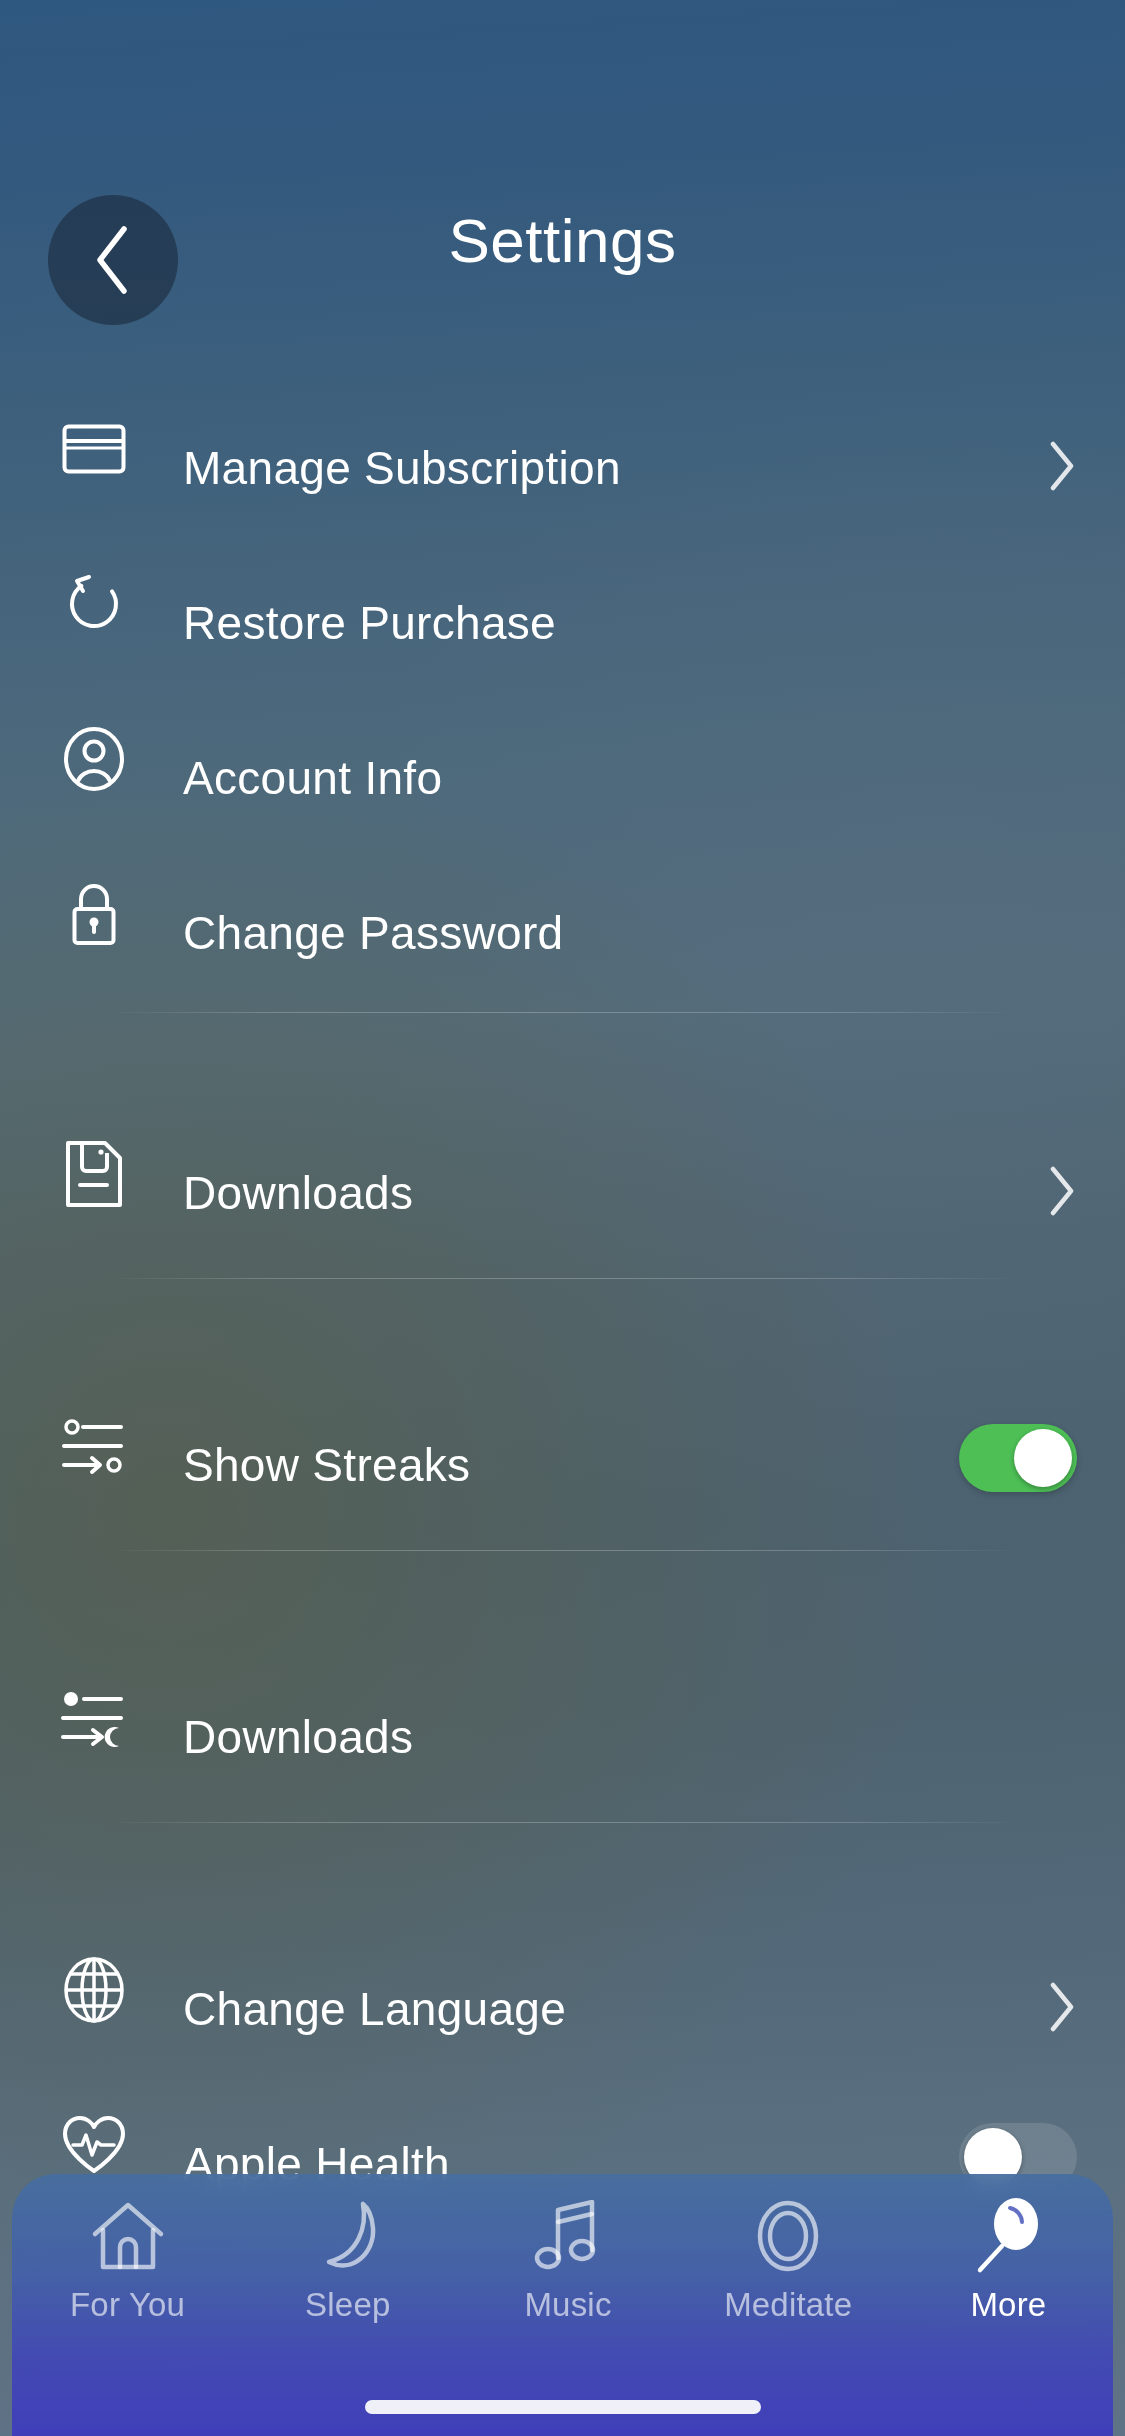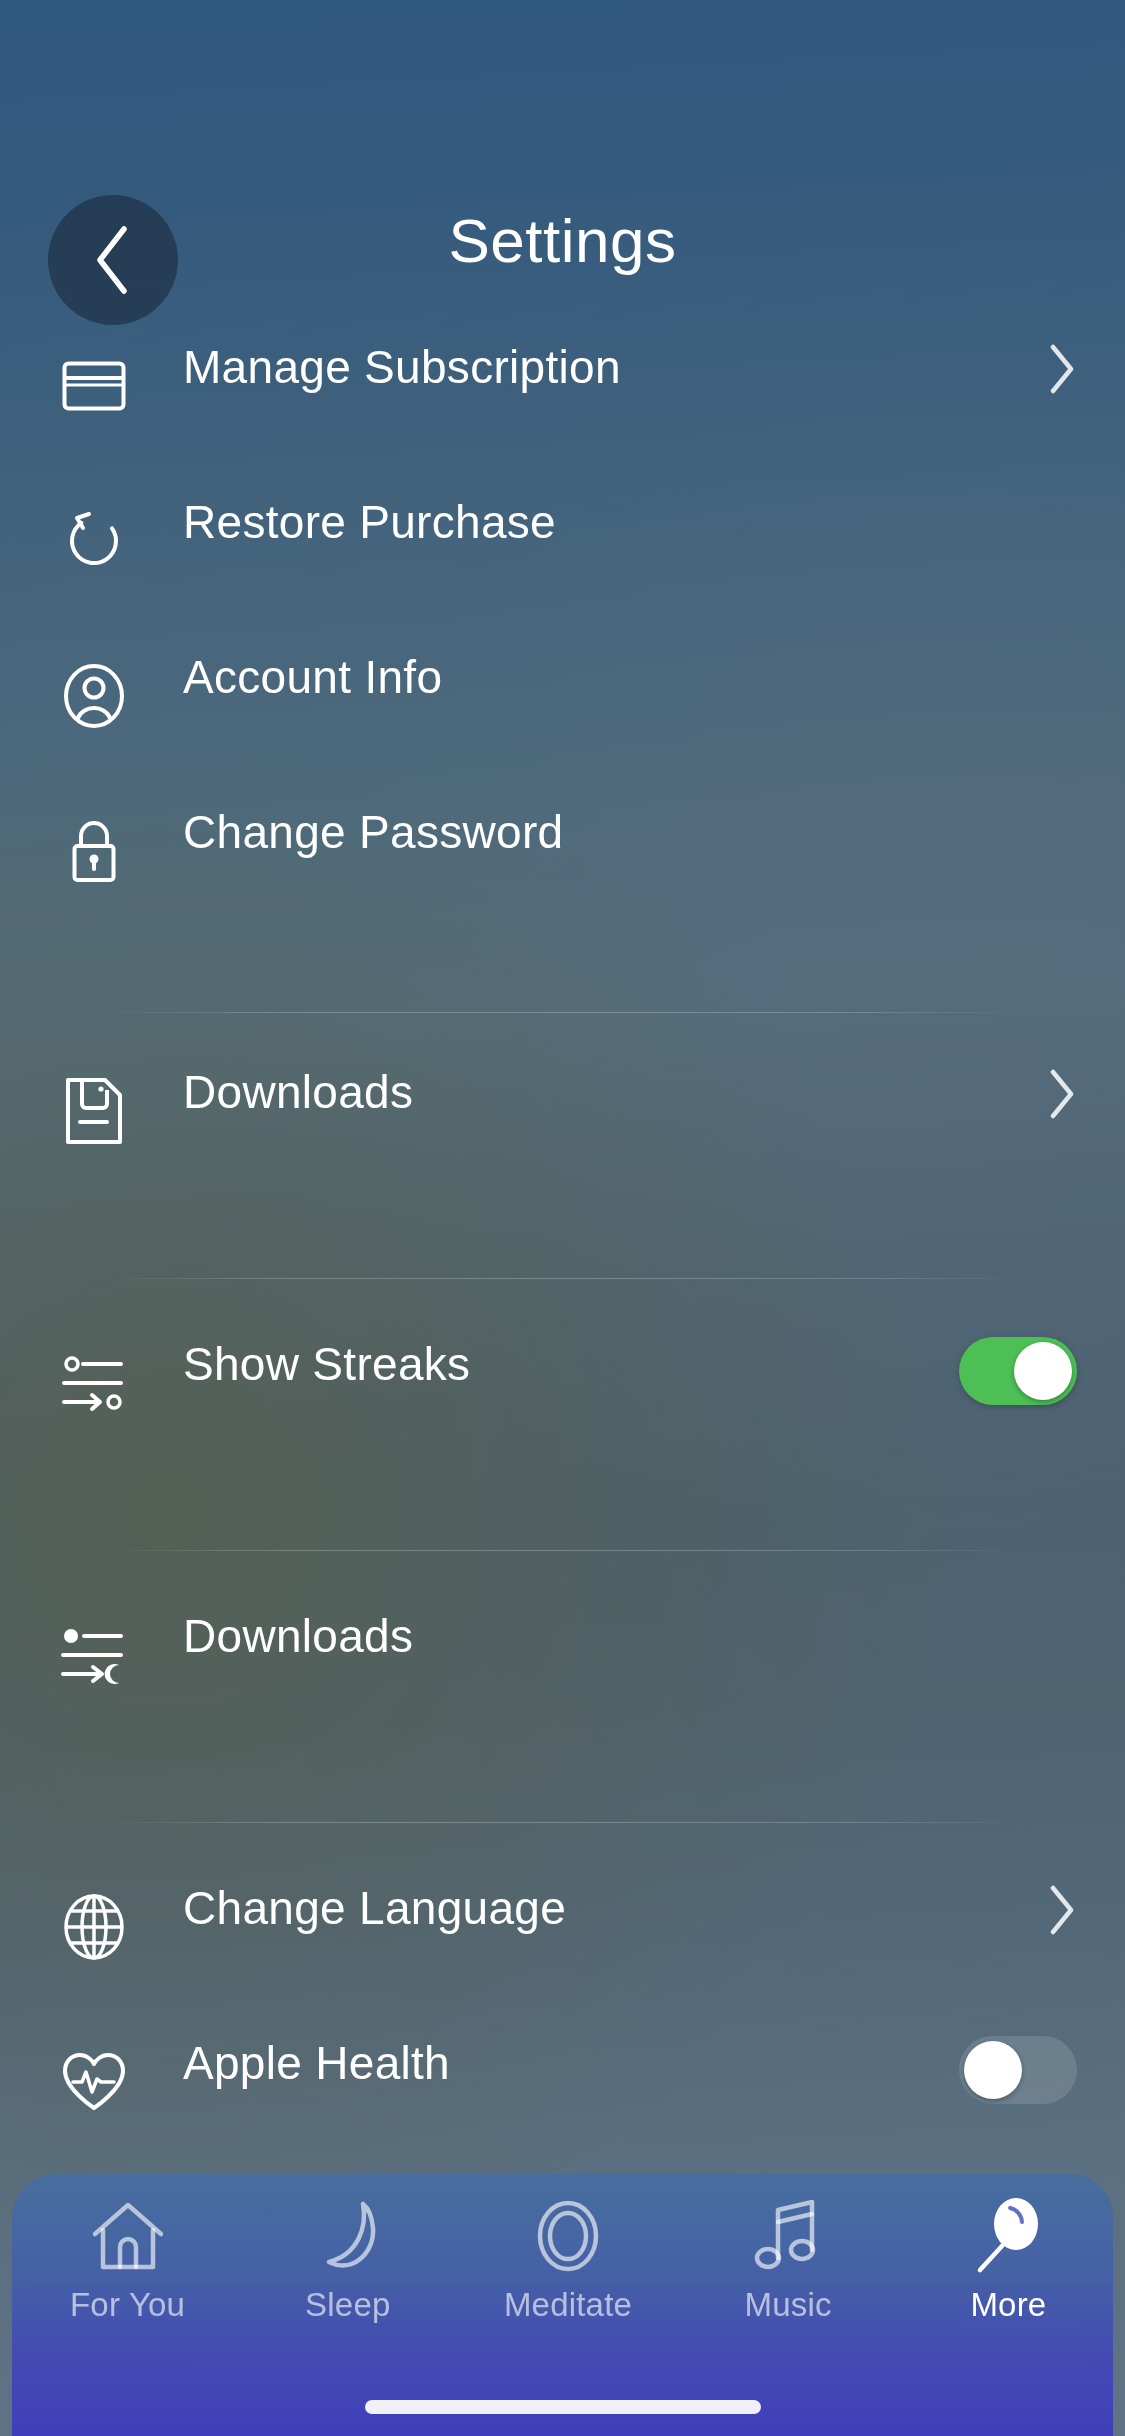--- a/index.html
+++ b/index.html
@@ -72,21 +72,21 @@
 
   
   .list {
     position: absolute;
     left: 0; right: 0;
     top: 340px;
   }
   .row {
     position: relative;
     display: flex;
-    align-items: flex-start;
+    align-items: flex-end;
     height: 155px;
     padding: 0 48px 0 48px;
     box-sizing: border-box;
   }
   .row .icon {
     width: 92px;
     min-width: 92px;
     height: 92px;
     display: flex;
     align-items: center;
@@ -398,38 +398,38 @@
         <span class="tab-icon">
           <svg width="70" height="72" viewBox="0 0 70 72" fill="none">
             <path d="M50 4 C54 26 46 54 16 62 C40 74 62 52 60 28 C59 16 55 8 50 4 Z" stroke="rgba(255,255,255,0.62)" stroke-width="4.5" stroke-linejoin="round"></path>
           </svg>
         </span>
         <span class="tab-label">Sleep</span>
       </div>
 
       <div class="tab">
         <span class="tab-icon">
-          <svg width="74" height="74" viewBox="0 0 74 74" fill="none">
-            <ellipse cx="37" cy="37" rx="28" ry="33" stroke="rgba(255,255,255,0.62)" stroke-width="4.5"></ellipse>
-            <ellipse cx="37" cy="37" rx="18" ry="23" stroke="rgba(255,255,255,0.62)" stroke-width="4.5"></ellipse>
-          </svg>
-        </span>
-        <span class="tab-label">Meditate</span>
-      </div>
-
-      <div class="tab">
-        <span class="tab-icon">
           <svg width="68" height="72" viewBox="0 0 68 72" fill="none">
             <path d="M24 58 V10 L58 2 V50" stroke="rgba(255,255,255,0.62)" stroke-width="4.5" stroke-linecap="round" stroke-linejoin="round"></path>
             <path d="M24 22 L58 14" stroke="rgba(255,255,255,0.62)" stroke-width="4.5" stroke-linecap="round"></path>
             <ellipse cx="14" cy="58" rx="11" ry="9" stroke="rgba(255,255,255,0.62)" stroke-width="4.5"></ellipse>
             <ellipse cx="48" cy="50" rx="11" ry="9" stroke="rgba(255,255,255,0.62)" stroke-width="4.5"></ellipse>
           </svg>
         </span>
         <span class="tab-label">Music</span>
+      </div>
+
+      <div class="tab">
+        <span class="tab-icon">
+          <svg width="74" height="74" viewBox="0 0 74 74" fill="none">
+            <ellipse cx="37" cy="37" rx="28" ry="33" stroke="rgba(255,255,255,0.62)" stroke-width="4.5"></ellipse>
+            <ellipse cx="37" cy="37" rx="18" ry="23" stroke="rgba(255,255,255,0.62)" stroke-width="4.5"></ellipse>
+          </svg>
+        </span>
+        <span class="tab-label">Meditate</span>
       </div>
 
       <div class="tab active">
         <span class="tab-icon">
           <svg width="72" height="76" viewBox="0 0 72 76" fill="none">
             <ellipse cx="44" cy="26" rx="22" ry="26" fill="#ffffff"></ellipse>
             <path d="M30 48 L8 72" stroke="#ffffff" stroke-width="4.5" stroke-linecap="round"></path>
             <path d="M38 10 A15 15 0 0 1 50 24" stroke="#6470c4" stroke-width="4" stroke-linecap="round" fill="none"></path>
           </svg>
         </span>

